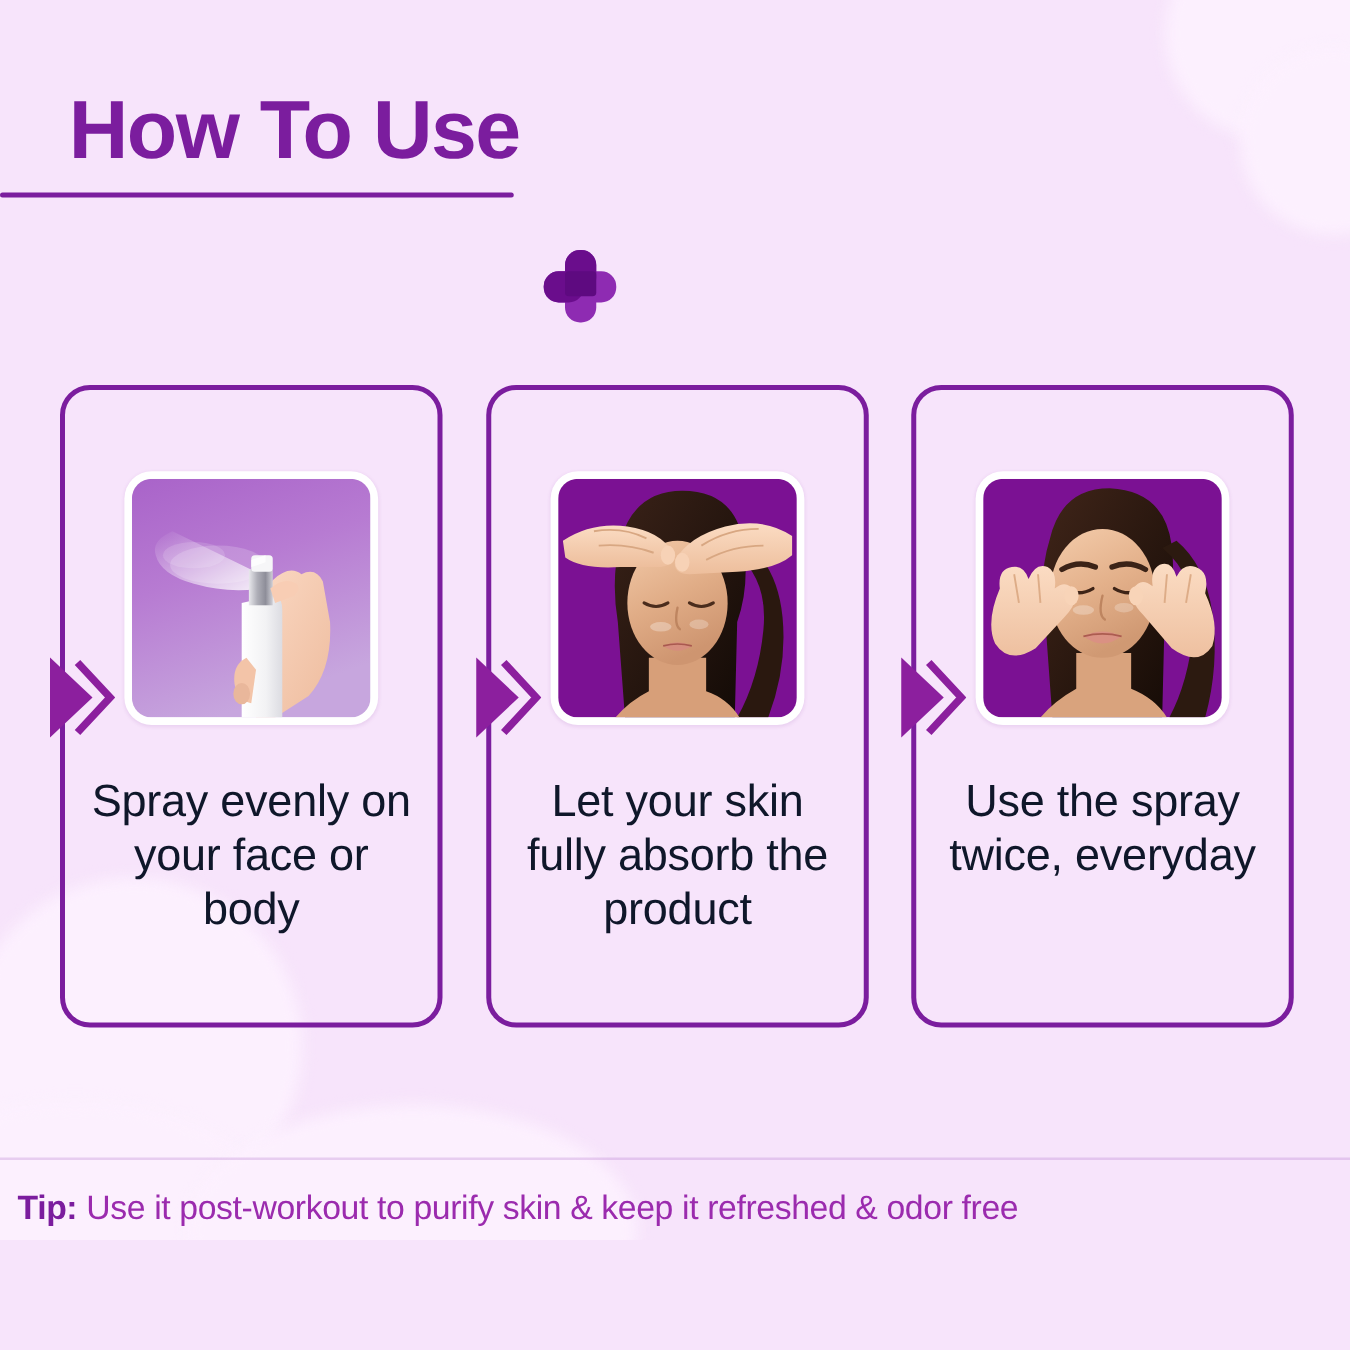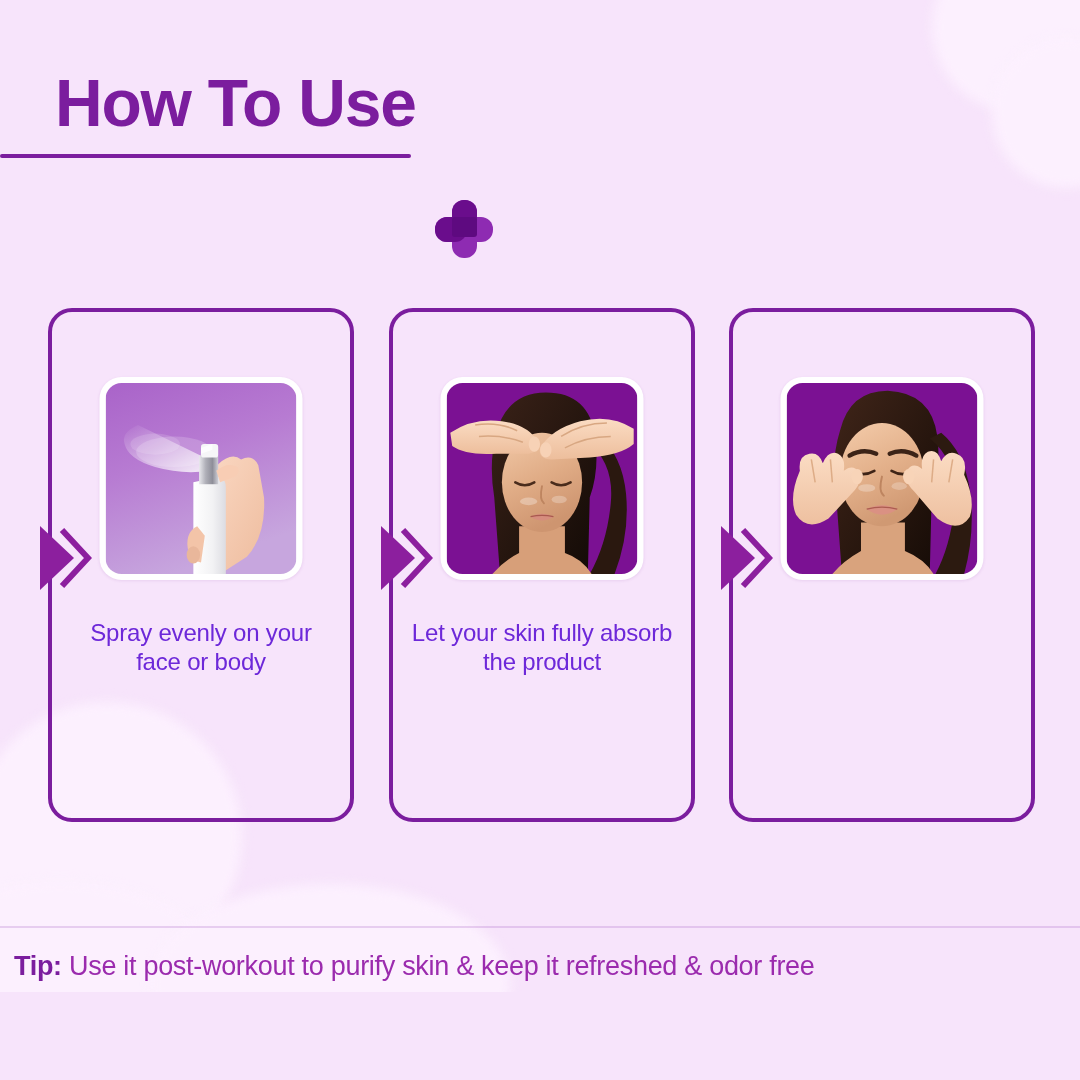--- a/index.html
+++ b/index.html
@@ -149,22 +149,22 @@
     position: relative;
   }
   .thumb svg { display: block; width: 100%; height: 100%; }
 
   .step-caption {
     position: absolute;
     top: 307px;
     left: 14px;
     right: 14px;
     text-align: center;
-    color: #6d28d9;
-    font-size: 24px;
+    color: #0f172a;
+    font-size: 36px;
     line-height: 1.20;
     font-weight: 400;
     letter-spacing: -0.2px;
     font-family: "Liberation Sans", sans-serif;
   }
 
   
   .arrow {
     position: absolute;
     top: 520px;
@@ -393,20 +393,21 @@
             <path d="M154 80 L152 104" stroke="#DDAC87" stroke-width="1.6" fill="none"></path>
 
             <ellipse cx="74" cy="98" rx="6" ry="8" fill="#F8D4B8"></ellipse>
             <ellipse cx="128" cy="98" rx="6" ry="8" fill="#F8D4B8"></ellipse>
 
             <ellipse cx="84" cy="110" rx="9" ry="4" fill="#FFFFFF" opacity="0.28"></ellipse>
             <ellipse cx="118" cy="108" rx="8" ry="4" fill="#FFFFFF" opacity="0.24"></ellipse>
           </svg>
         </div>
       </div>
+      <div class="step-caption">Use the spray twice, everyday</div>
     </div>
   </div>
 
   <div class="arrow arrow-1">
     <svg viewBox="0 0 56 76">
       <path d="M4 6 L38 38 L4 70 Z" fill="#8C1F9E"></path>
       <path d="M26 10 L52 38 L26 66" fill="none" stroke="#8C1F9E" stroke-width="6" stroke-linejoin="miter" stroke-linecap="butt"></path>
     </svg>
   </div>
   <div class="arrow arrow-2">

